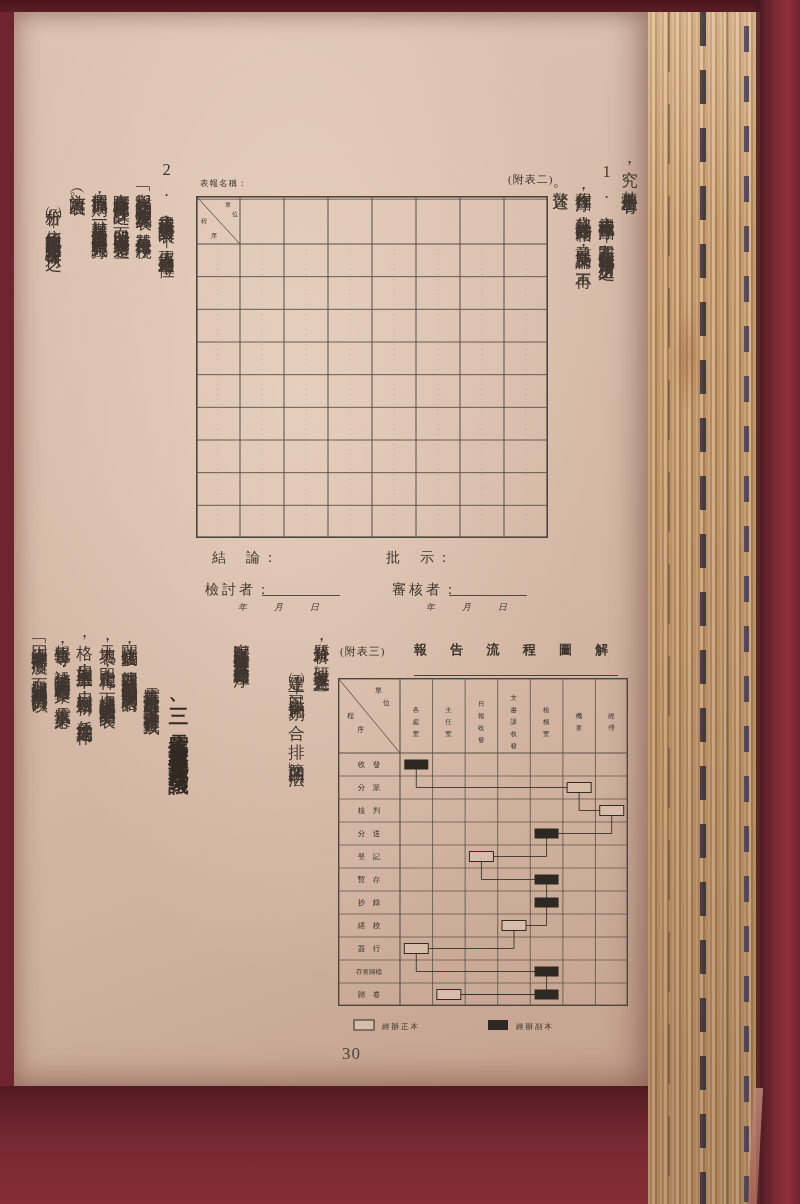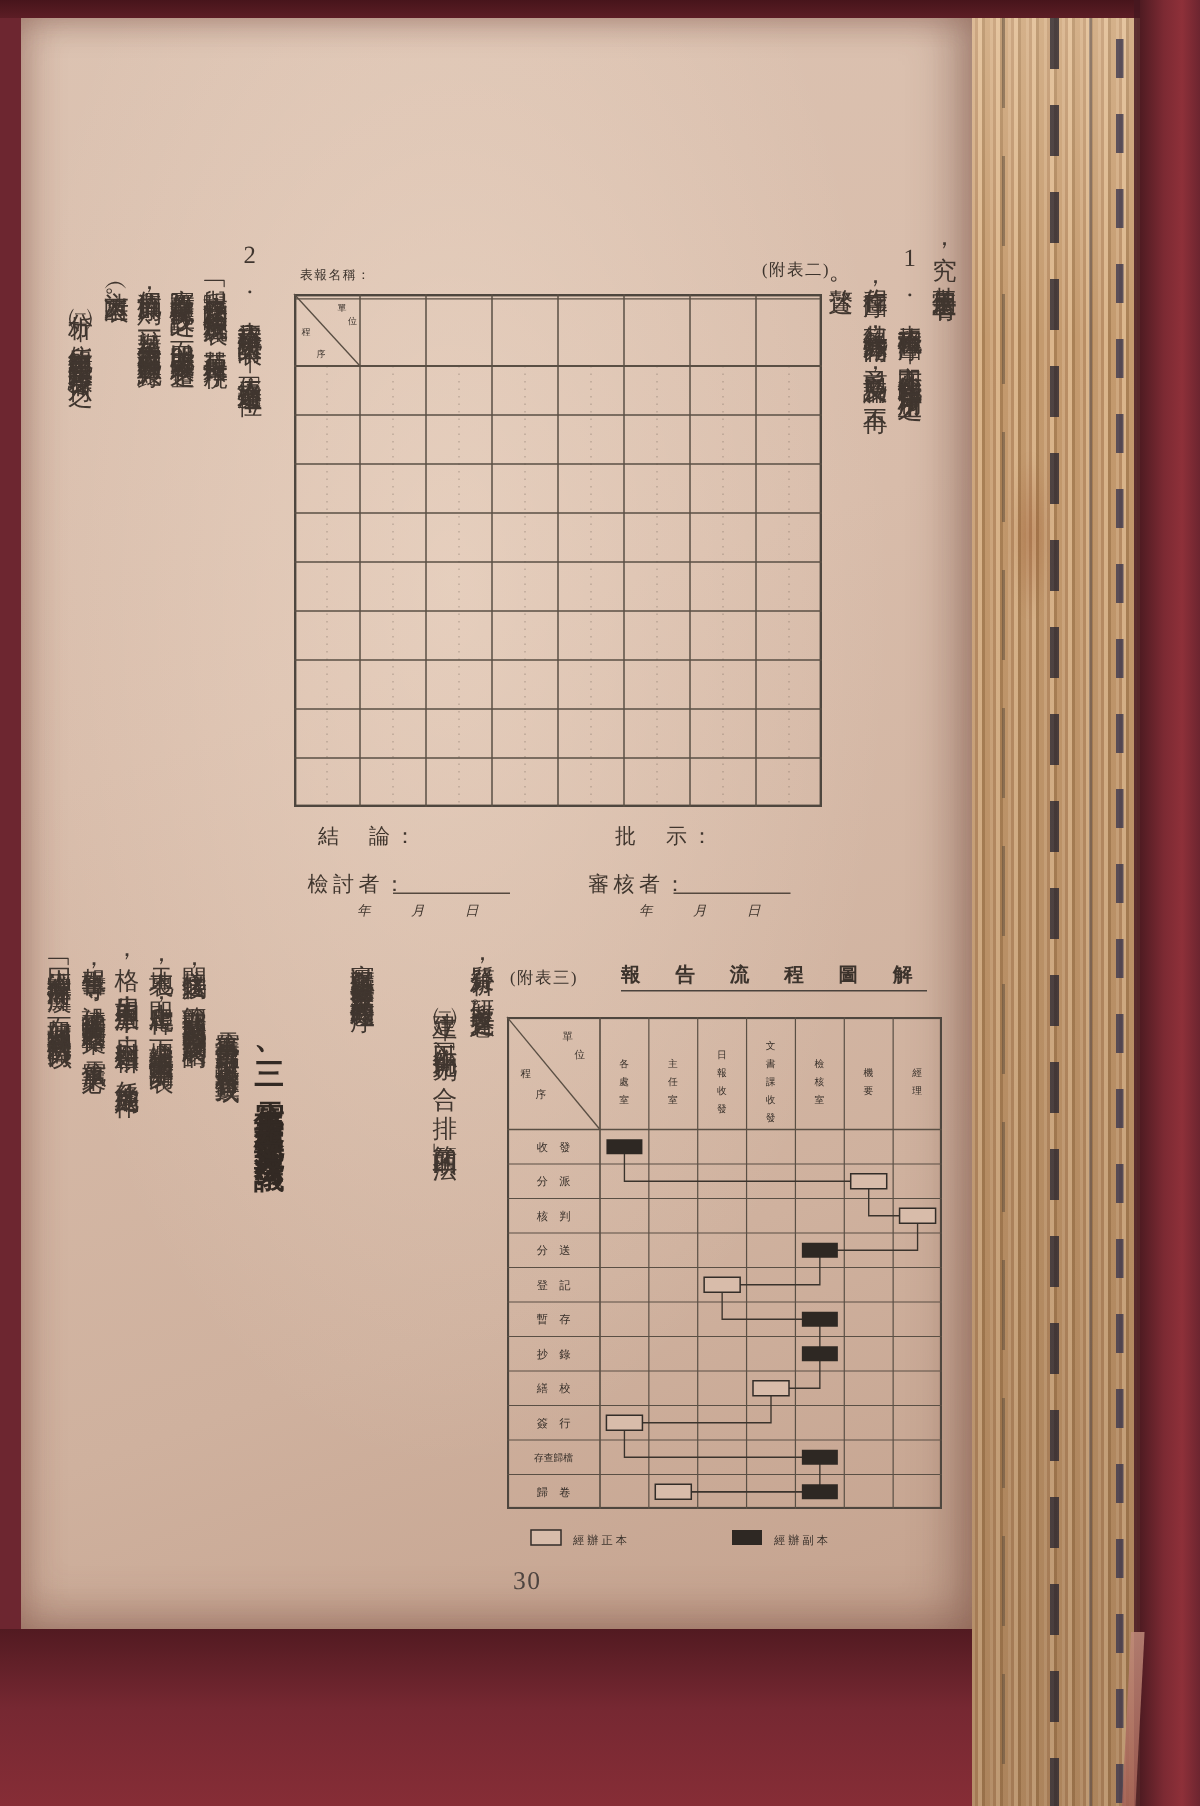--- a/index.html
+++ b/index.html
@@ -44,21 +44,21 @@
   .vcol.heading{font-weight:bold;font-size:20px;letter-spacing:3px;color:#332a24;line-height:26px;}
   .cap{position:absolute;color:#3c332c;white-space:nowrap;}
   .flabel{position:absolute;font-size:14px;letter-spacing:3px;color:#40362e;white-space:nowrap;}
   .fline{position:absolute;height:1px;background:#55493f;}
   .datelabel{position:absolute;font-size:9px;letter-spacing:9px;color:#40362e;white-space:nowrap;font-style:italic;}
   #fig2-formname{font-size:8.5px;letter-spacing:1px;}
   #fig2-title{left:322px;top:169px;font-size:15px;font-weight:bold;letter-spacing:7px;}
   #fig2-tag{left:488px;top:172px;font-size:11px;letter-spacing:1px;margin-left:20px;}
   #fig3-tag{left:340px;top:644px;font-size:11px;letter-spacing:1px;}
   #fig3-title{left:414px;top:641px;font-size:13px;font-weight:bold;letter-spacing:10px;
-        border-bottom:1px solid #4a423c;padding-bottom:1px;}
+        border-bottom:1px solid #4a423c;padding-bottom:16px;}
   #page-number{position:absolute;left:342px;top:1044px;font-size:17px;color:#4e4440;letter-spacing:1px;}
   svg{position:absolute;overflow:visible;}
 </style>
 </head>
 <body>
 
 <div id="scene">
 
   <div id="page"></div>
   <div id="top-strip"></div>
@@ -110,21 +110,21 @@
       <line x1="0" y1="276.66666666666663" x2="352" y2="276.66666666666663" stroke="#5a4f44" stroke-width="0.9"></line>
       <line x1="0" y1="309.3333333333333" x2="352" y2="309.3333333333333" stroke="#5a4f44" stroke-width="0.9"></line>
       <line x1="0" y1="0" x2="44" y2="48" stroke="#5a4f44" stroke-width="0.9"></line>
       <text x="29" y="11" font-size="6" fill="#38302a" font-family="&quot;Liberation Serif&quot;,serif">單</text>
       <text x="36" y="20" font-size="6" fill="#38302a" font-family="&quot;Liberation Serif&quot;,serif">位</text>
       <text x="5" y="27" font-size="6" fill="#38302a" font-family="&quot;Liberation Serif&quot;,serif">程</text>
       <text x="15" y="42" font-size="6" fill="#38302a" font-family="&quot;Liberation Serif&quot;,serif">序</text>
     </svg>
 
   <div class="flabel" style="left:212px;top:549px;">結　論：</div>
-  <div class="flabel" style="left:410px;top:549px;">批　示：</div>
+  <div class="flabel" style="left:386px;top:549px;">批　示：</div>
   <div class="flabel" style="left:205px;top:581px;">檢討者：</div>
   <div class="fline" style="left:262px;top:595px;width:78px;"></div>
   <div class="flabel" style="left:392px;top:581px;">審核者：</div>
   <div class="fline" style="left:449px;top:595px;width:78px;"></div>
   <div class="datelabel" style="left:238px;top:601px;">年　月　日</div>
   <div class="datelabel" style="left:426px;top:601px;">年　月　日</div>
 
   <div class="vcol" style="left:155px;top:160px;">2.表格流程檢討表（附表二）｜依表格之處理「單位」</div>
   <div class="vcol" style="left:132px;top:180px;">與「程序」之相關關係作成流程表，其單位與程序視</div>
   <div class="vcol" style="left:110px;top:180px;">實際作業狀況彈性設計之，而以能明確表示表格之整</div>

